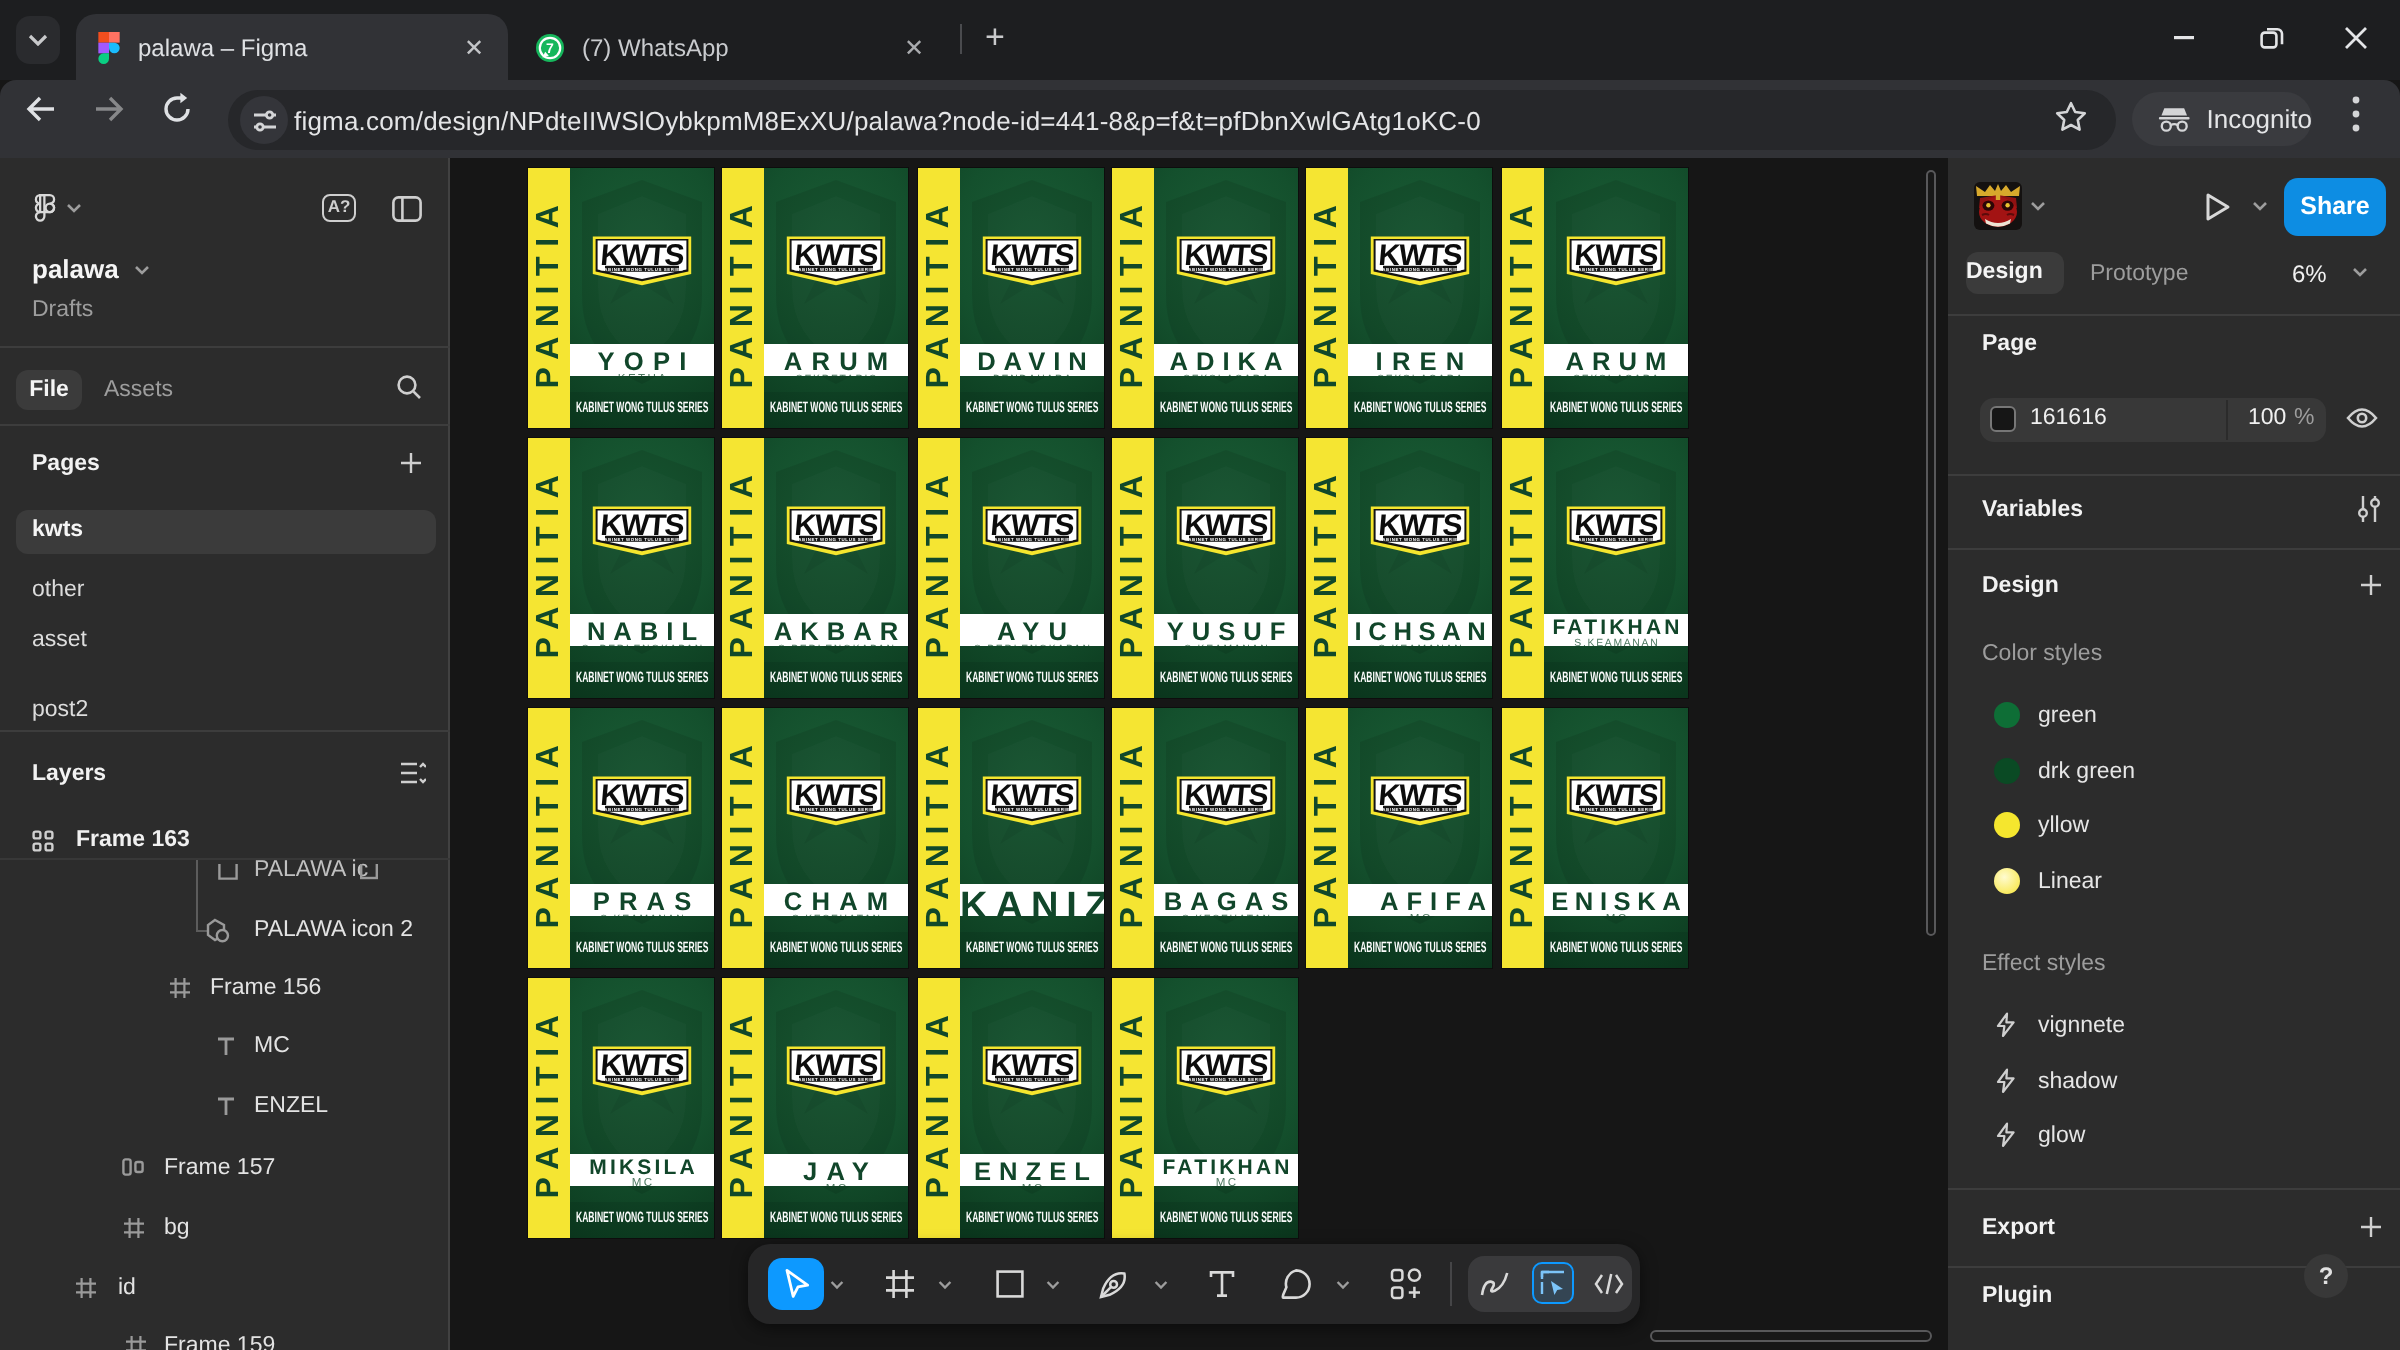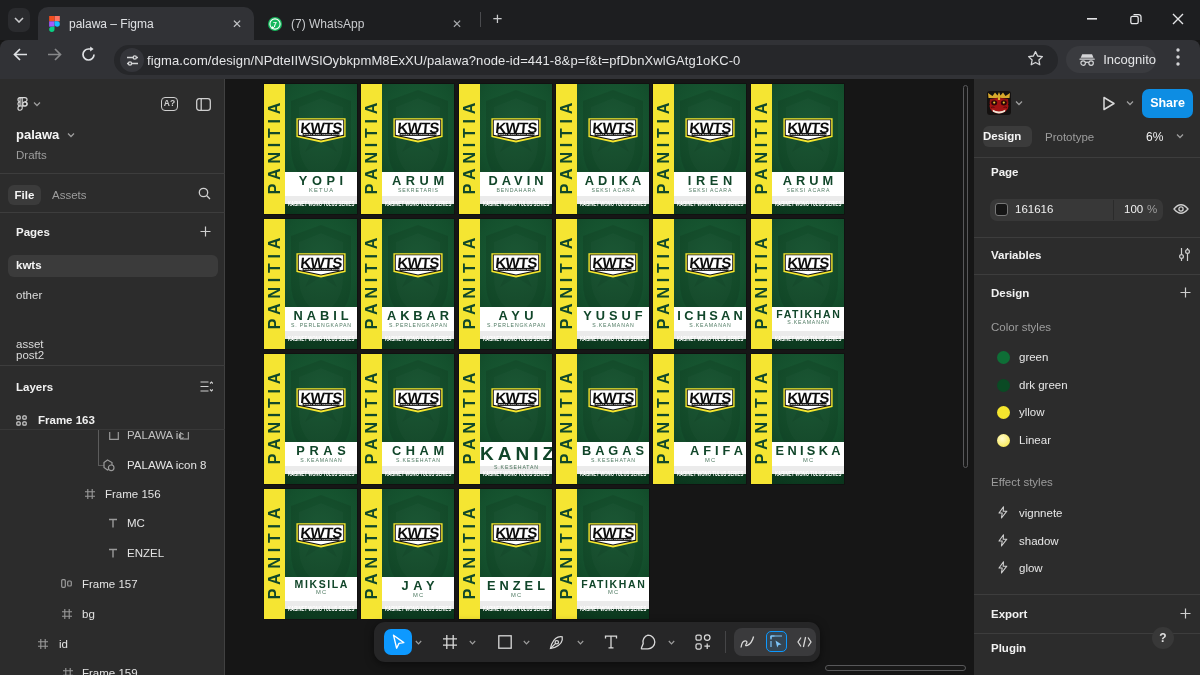--- a/index.html
+++ b/index.html
@@ -42,21 +42,21 @@
 .swatch{width:13px;height:13px;border-radius:50%;display:inline-block;vertical-align:-3px;margin-right:9px}
 .stylerow{position:absolute;left:997px;font-size:11.5px;color:#e6e6e6}
 
 #canvas{position:absolute;left:225px;top:0;width:749px;height:596px;background:#161616;overflow:hidden}
 .card{position:absolute;width:93px;height:130px;display:flex;box-shadow:0 0 0 0.5px rgba(0,0,0,.4)}
 .strip{width:21px;background:#f5e532;position:relative;flex:none}
 .pan{position:absolute;left:50%;top:48%;transform:translate(-50%,-50%) rotate(-90deg);font-weight:bold;font-size:16px;letter-spacing:4.8px;color:#11482a;white-space:nowrap}
 .main{flex:1;position:relative;background:radial-gradient(130% 90% at 50% 30%,#1a5c35 0%,#14502d 42%,#0f4224 70%,#0a341c 100%);overflow:hidden}
 .wm{position:absolute;left:0;top:2px}
 .logo{position:absolute;left:11px;top:34px}
-.band{position:absolute;left:0;right:0;top:88px;height:32px;background:#fff;text-align:center;overflow:hidden}
+.band{position:absolute;left:0;right:0;top:88px;height:16px;background:#fff;text-align:center;overflow:hidden}
 .nm{font-weight:bold;color:#11462a;margin-top:1.4px;white-space:nowrap}
 .rl{color:#4f7a62;margin-top:-1.5px;white-space:nowrap}
 .kb{position:absolute;left:0;right:0;top:112px;height:18px;display:flex;align-items:center;justify-content:center;background:rgba(0,0,0,0.08);padding-bottom:3px}
 .kb span{color:#fff;font-weight:bold;font-size:7.5px;transform:scaleX(0.57);white-space:nowrap;opacity:0.99}
 
 #btoolbar{position:absolute;left:149px;top:543px;width:446px;height:40px;background:#262627;border-radius:11px;box-shadow:0 2px 8px rgba(0,0,0,.5)}
 .sb{position:absolute;border:1px solid #58585a;border-radius:4px;background:rgba(30,30,30,.3)}
 </style>
 </head>
 <body>
@@ -847,21 +847,21 @@
     <line x1="8.8" y1="8.8" x2="12" y2="12" stroke="#cfcfcf" stroke-width="1.3"></line>
   </svg>
 <div class="hdiv" style="top:212px;width:225px"></div>
 <div class="abs sechead" style="left:16px;top:226px">Pages</div>
 <svg class="abs" style="left:200px;top:226px" width="11" height="11" viewBox="0 0 11 11">
     <path d="M5.5 0.5 V10.5 M0.5 5.5 H10.5" stroke="#cfcfcf" stroke-width="1.2"></path>
   </svg>
 <div id="kwtsrow" style="top:255px"></div>
 <div class="abs" style="left:16px;top:259px;color:#f5f5f5;font-size:11.5px;font-weight:bold">kwts</div>
 <div class="pagerow" style="top:289px">other</div>
-<div class="pagerow" style="top:338px">asset</div>
+<div class="pagerow" style="top:314px">asset</div>
 <div class="pagerow" style="top:349px">post2</div>
 <div class="hdiv" style="top:365px;width:225px"></div>
 <div class="abs sechead" style="left:16px;top:381px">Layers</div>
 <svg class="abs" style="left:200px;top:381px" width="13" height="11" viewBox="0 0 13 11">
     <g stroke="#cfcfcf" stroke-width="1.2" fill="none">
       <path d="M0.5 1 h8 M0.5 5.5 h8 M0.5 10 h8"></path>
       <path d="M10 2.5 l1.5 -1.5 l1.5 1.5 M10 8.5 l1.5 1.5 l1.5 -1.5"></path>
     </g>
   </svg>
 <svg class="abs" style="left:16px;top:415px" width="11" height="11" viewBox="0 0 11 11">
@@ -882,21 +882,21 @@
 <svg class="abs" style="left:180px;top:432px" width="9" height="8" viewBox="0 0 9 8">
     <rect x="0.6" y="-2" width="7.8" height="9" fill="none" stroke="#9a9a9a" stroke-width="1.2"></rect>
   </svg>
 
 <div class="abs" style="left:98px;top:430px;width:1px;height:35px;background:#5c5c5c"></div>
 <div class="abs" style="left:98px;top:465px;width:6px;height:1px;background:#5c5c5c"></div>
 <svg class="abs" style="left:103px;top:459px" width="12" height="13" viewBox="0 0 12 13">
     <path d="M4.5 1 L9 3.5 V8.5 L4.5 11 L1 8.5 V3.5 Z" fill="none" stroke="#9a9a9a" stroke-width="1.2"></path>
     <circle cx="8.2" cy="8.8" r="2.8" fill="#2c2c2c" stroke="#9a9a9a" stroke-width="1.2"></circle>
   </svg>
-<div class="lyr" style="left:127px;top:459px">PALAWA icon 8</div>
+<div class="lyr" style="left:127px;top:459px">PALAWA icon 2</div>
 <svg class="abs" style="left:85px;top:489px" width="10" height="10" viewBox="0 0 10 10">
     <g stroke="#9a9a9a" stroke-width="1.1">
       <path d="M2.8 0 V10 M7.2 0 V10 M0 2.8 H10 M0 7.2 H10"></path>
     </g>
   </svg>
 <div class="lyr" style="left:105px;top:488px">Frame 156</div>
 <svg class="abs" style="left:108px;top:518px" width="10" height="10" viewBox="0 0 10 10">
     <path d="M1 1.5 H9 M5 1.5 V9.5" stroke="#9a9a9a" stroke-width="1.4" fill="none"></path>
   </svg>
 <div class="lyr" style="left:127px;top:517px">MC</div>

